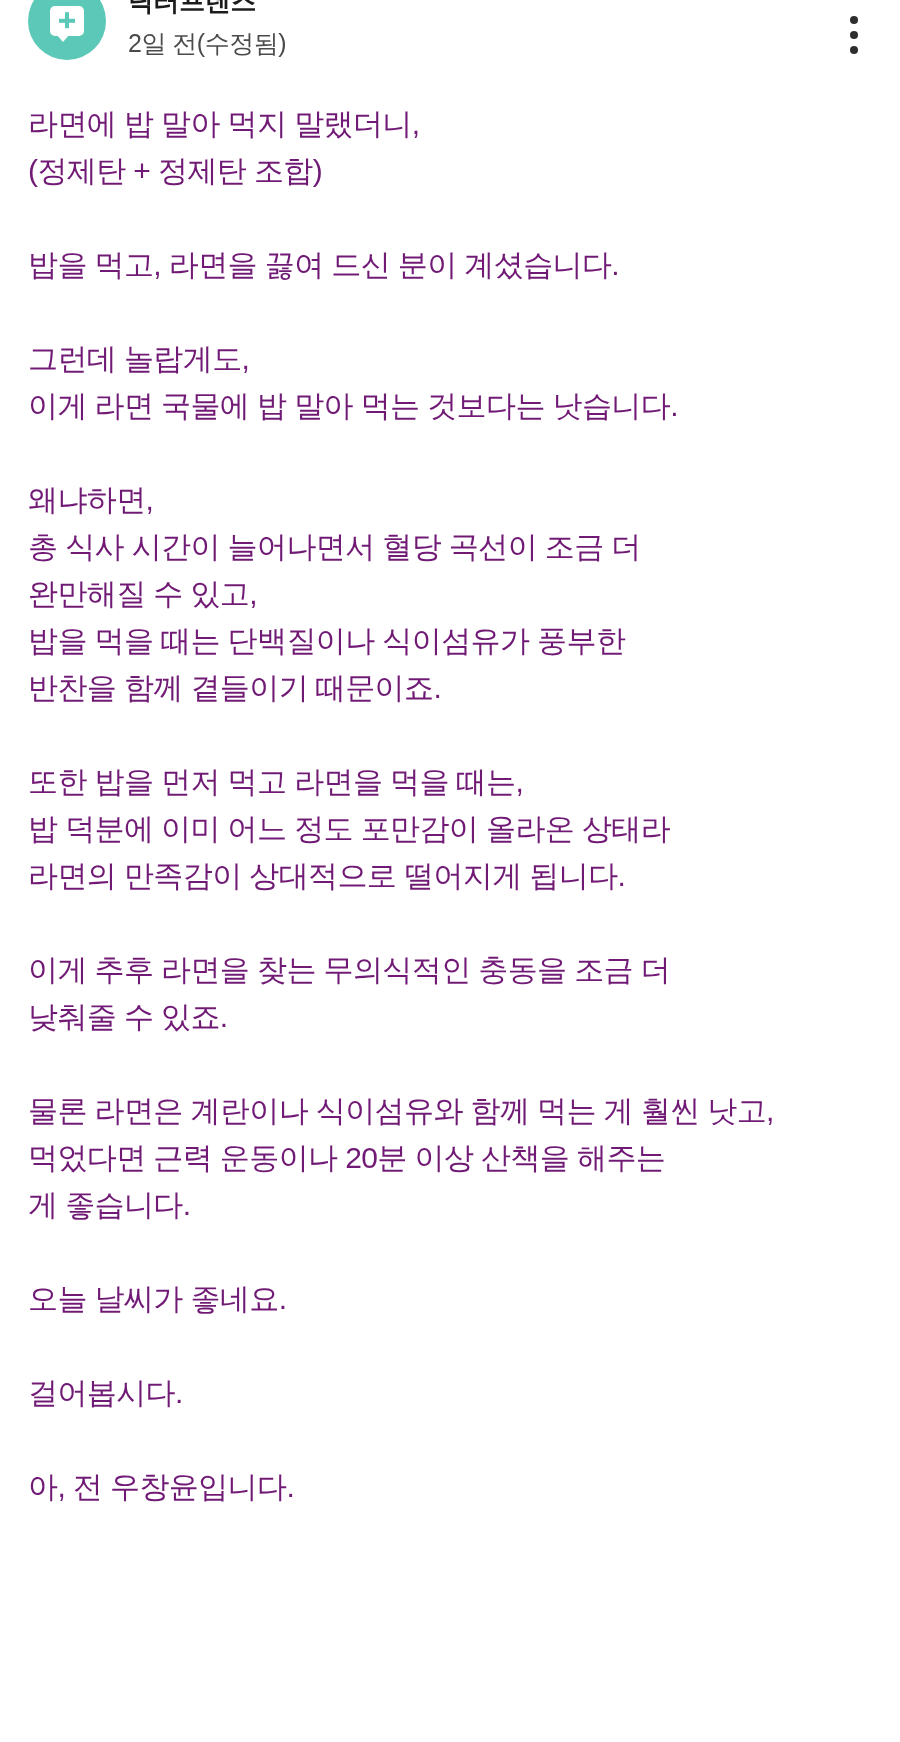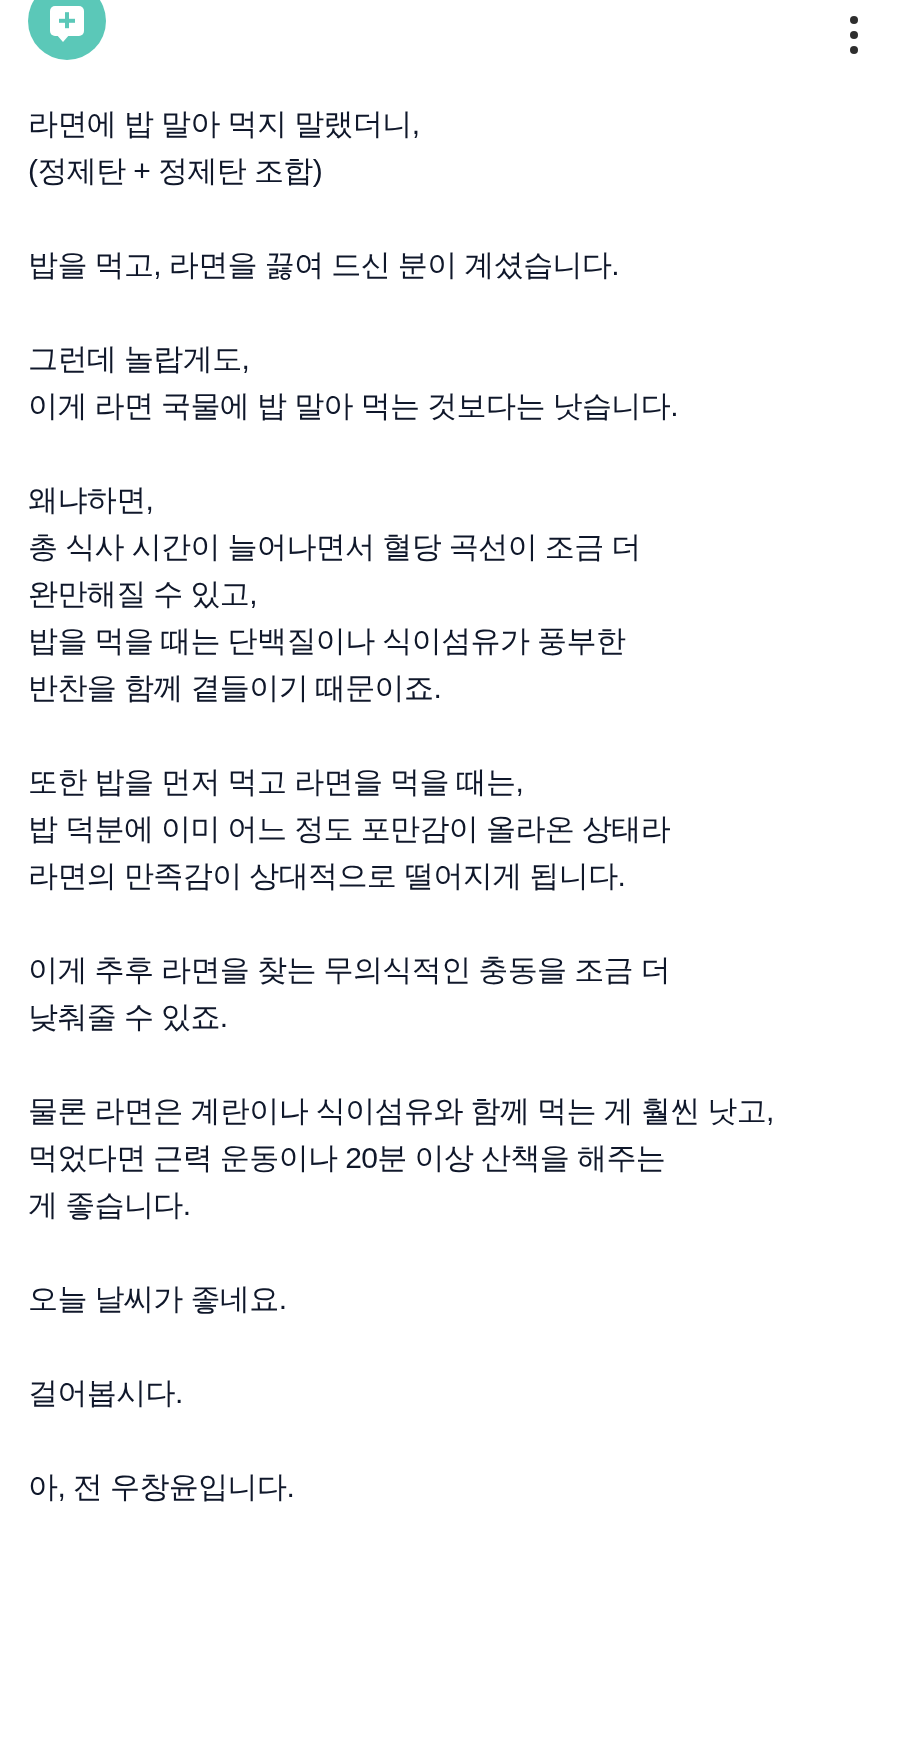--- a/index.html
+++ b/index.html
@@ -121,40 +121,44 @@
     height: 8px;
     border-radius: 50%;
     background: #2e2e2e;
   }
 
   
   .post-body {
     padding: 8px 28px 40px 28px;
     font-size: 30px;
     line-height: 47px;
-    color: #0f172a;
+    color: #701a75;
     letter-spacing: -0.6px;
     white-space: pre-wrap;
     word-break: break-word;
   }
 </style>
 </head>
 <body>
 
 <div class="page">
 
   <div class="post-header">
 
     <div class="avatar">
       <div class="badge">
         <i class="cross-v"></i>
         <i class="cross-h"></i>
       </div>
     </div>
 
+    <div class="header-text">
+      <div class="author-name">닥터프렌즈</div>
+      <div class="post-meta">2일 전(수정됨)</div>
+    </div>
 
     <div class="more-menu">
       <span></span>
       <span></span>
       <span></span>
     </div>
 
   </div>
 
   <div class="post-body">라면에 밥 말아 먹지 말랬더니,

